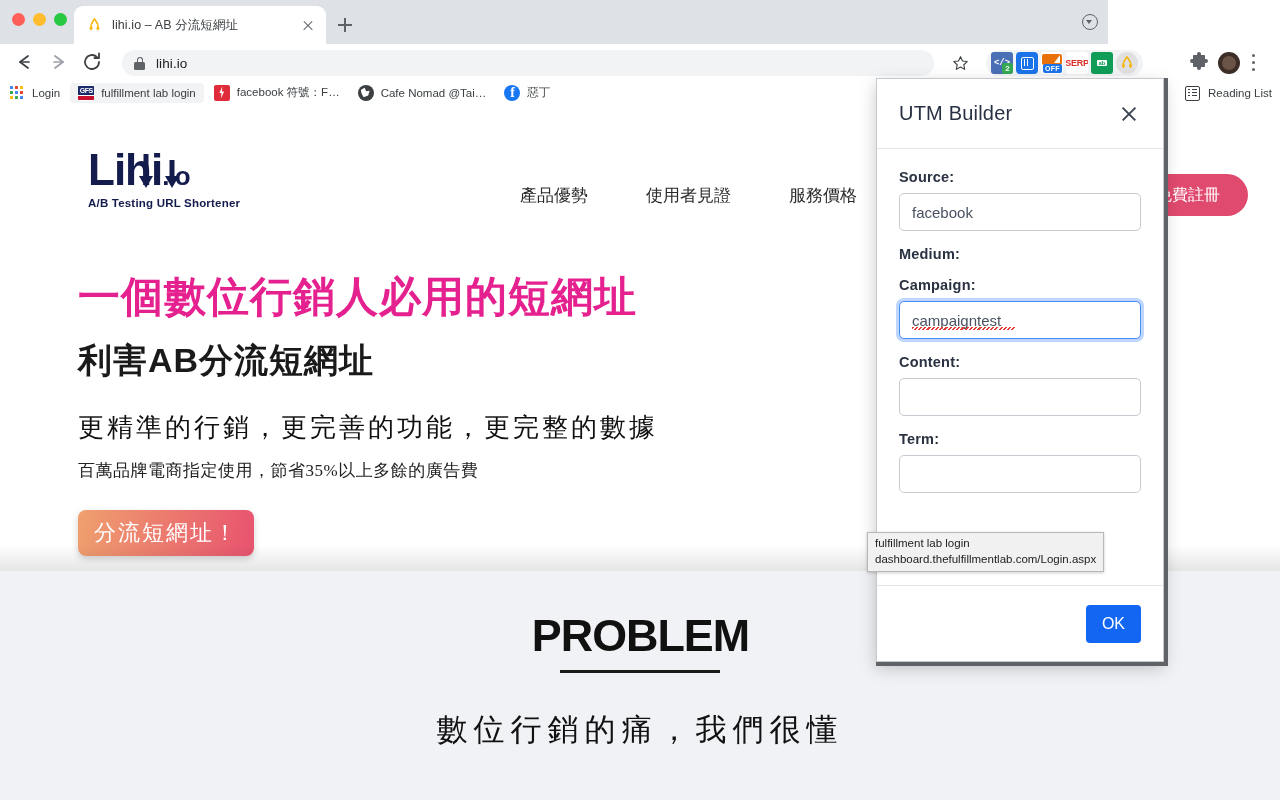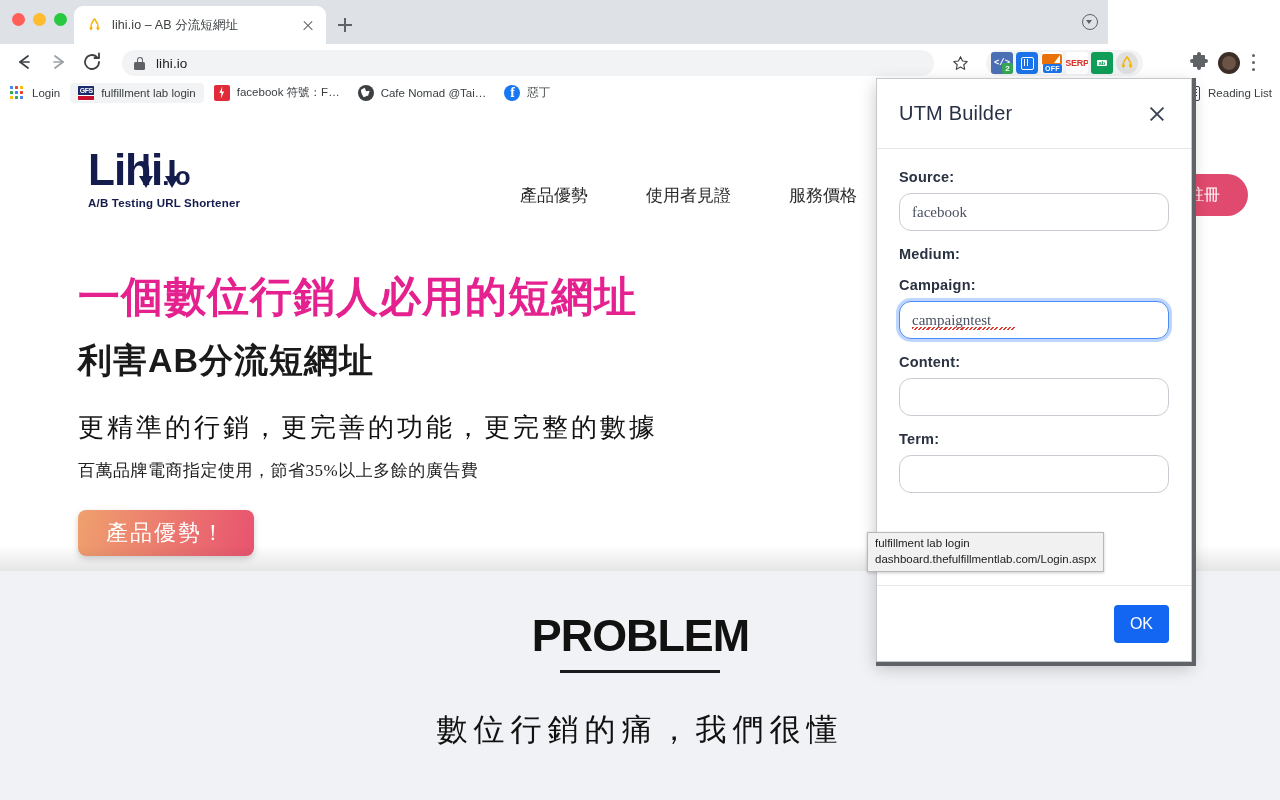--- a/index.html
+++ b/index.html
@@ -214,44 +214,44 @@
   .section2 { position:relative; width:1280px; height:230px; background:#f1f2f5; }
   .problem { position:absolute; top:40px; left:0; width:1280px; text-align:center; }
   .problem-title { font-size:44px; font-weight:900; color:#111; letter-spacing:-1px;
     font-family:"Liberation Sans", sans-serif; display:inline-block; transform:scaleX(1.02); }
   .problem-rule { width:160px; height:2.5px; background:#1a1a1a; margin:9px auto 0; }
   .problem-sub { font-size:31px; color:#111; margin-top:36px; letter-spacing:6px;
     font-family:"Liberation Serif", serif; }
 
   
   .popup {
-    position:absolute; left:876px; top:78px; width:316px; height:584px;
+    position:absolute; left:876px; top:78px; width:288px; height:584px;
     background:#ffffff; border:1px solid #c6c8cb;
     box-shadow: 4px 0 0 #5f6368, 0 4px 0 #5f6368, 4px 4px 0 #5f6368,
                 0 6px 16px rgba(0,0,0,.22);
     display:flex; flex-direction:column; overflow:hidden; z-index:30;
   }
   .popup-head {
     height:70px; flex:0 0 70px; border-bottom:1px solid #e4e6e9;
     display:flex; align-items:center; padding:0 22px; justify-content:space-between;
   }
   .popup-title { font-size:20px; color:#283143; letter-spacing:.2px; }
   .popup-close { width:24px;height:24px;position:relative; }
   .popup-close::before,.popup-close::after{
     content:""; position:absolute; left:3px; top:11px; width:18px; height:1.8px; background:#3c4453;}
   .popup-close::before{transform:rotate(45deg);} .popup-close::after{transform:rotate(-45deg);}
 
   .popup-body { flex:1 1 auto; padding:20px 22px 0; overflow:hidden; }
   .fld { margin-bottom:15px; }
   .fld-label { font-size:14.5px; font-weight:bold; color:#2a3242; margin-bottom:8px;
     letter-spacing:.2px; }
   .fld-input {
-    width:100%; height:38px; border:1px solid #c8ccd2; border-radius:12px;
+    width:100%; height:38px; border:1px solid #c8ccd2; border-radius:5px;
     padding:12px 12px; font-size:15px; color:#4a5261; background:#fff;
-    font-family:Liberation Serif, serif;
+    font-family:Liberation Sans, sans-serif;
   }
   .fld-input::placeholder { color:#5b6472; }
   .fld-input.focused {
     border:1.6px solid #4b8df8;
     box-shadow: 0 0 0 3px rgba(110,165,250,.45);
     outline:none;
   }
   .spell { position:relative; }
   .spell .squiggle {
     position:absolute; left:13px; bottom:9px; height:3px; width:104px;
@@ -453,21 +453,21 @@
         </div>
 
         <div class="nav-cta">免費註冊</div>
       </div>
 
       <div class="hero-body">
         <div class="h1">一個數位行銷人必用的短網址</div>
         <div class="h2">利害AB分流短網址</div>
         <div class="h3">更精準的行銷，更完善的功能，更完整的數據</div>
         <div class="p1">百萬品牌電商指定使用，節省35%以上多餘的廣告費</div>
-        <div class="cta">產品優勢！</div>
+        <div class="cta">分流短網址！</div>
       </div>
     </div>
 
     <div class="section2">
       <div class="problem">
         <div class="problem-title">PROBLEM</div>
         <div class="problem-rule"></div>
         <div class="problem-sub">數位行銷的痛，我們很懂</div>
       </div>
     </div>

